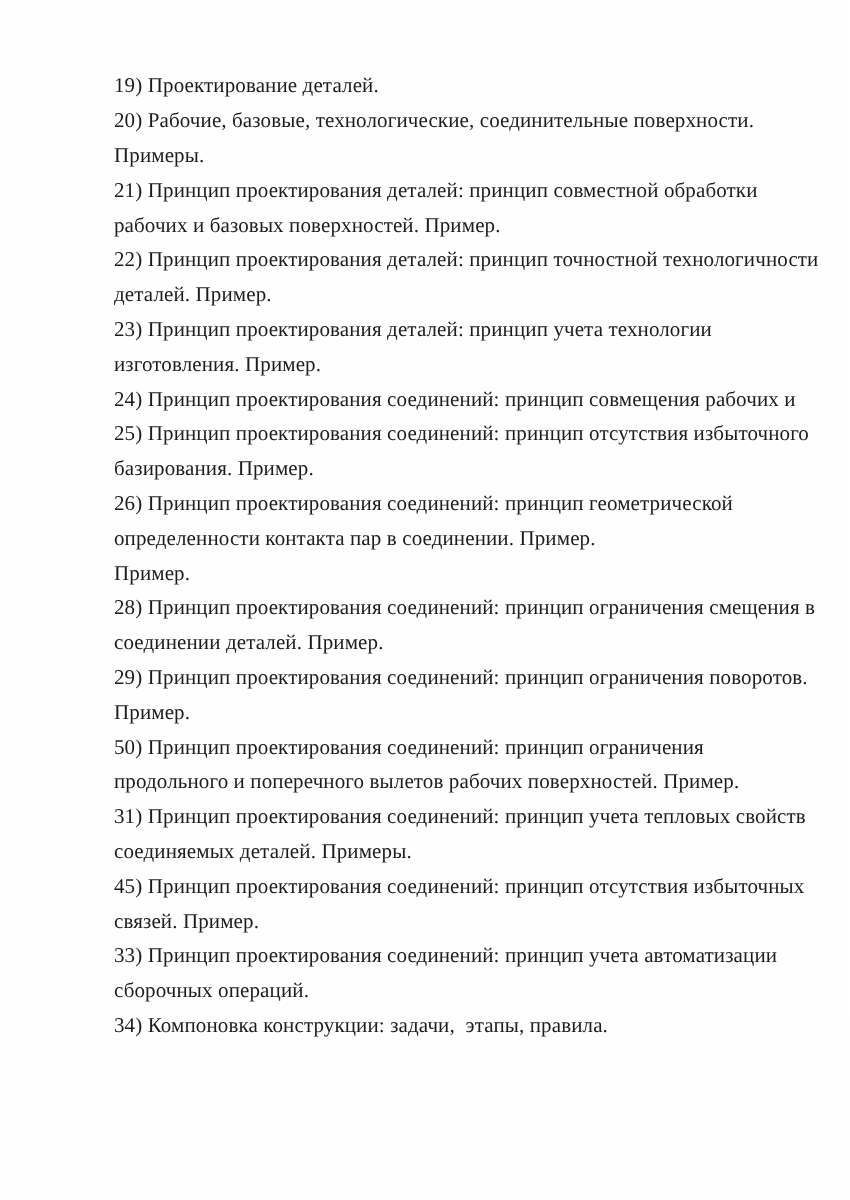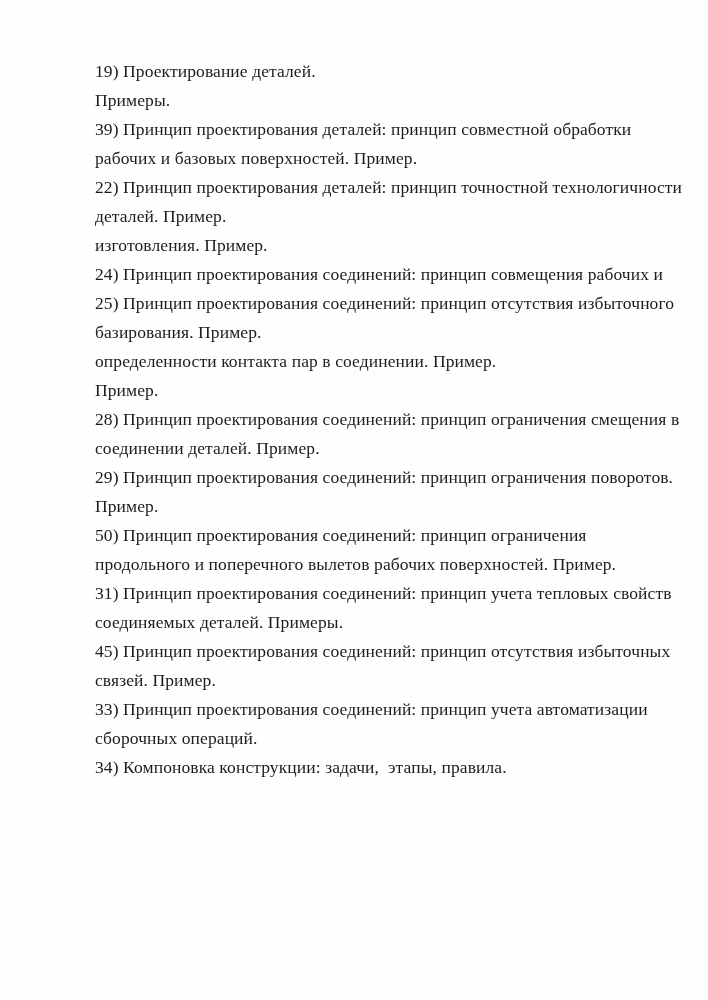--- a/index.html
+++ b/index.html
@@ -39,41 +39,44 @@
 </style>
 </head>
 <body>
 
 <div class="page">
   <div class="question-list">
       <div class="list-item">
         <div class="line">19) Проектирование деталей.</div>
       </div>
       <div class="list-item">
+        <div class="line">20) Рабочие, базовые, технологические, соединительные поверхности.</div>
         <div class="line">Примеры.</div>
       </div>
       <div class="list-item">
-        <div class="line">39) Принцип проектирования деталей: принцип совместной обработки</div>
+        <div class="line">21) Принцип проектирования деталей: принцип совместной обработки</div>
         <div class="line">рабочих и базовых поверхностей. Пример.</div>
       </div>
       <div class="list-item">
         <div class="line">22) Принцип проектирования деталей: принцип точностной технологичности</div>
         <div class="line">деталей. Пример.</div>
       </div>
       <div class="list-item">
+        <div class="line">23) Принцип проектирования деталей: принцип учета технологии</div>
         <div class="line">изготовления. Пример.</div>
       </div>
       <div class="list-item">
         <div class="line">24) Принцип проектирования соединений: принцип совмещения рабочих и</div>
       </div>
       <div class="list-item">
         <div class="line">25) Принцип проектирования соединений: принцип отсутствия избыточного</div>
         <div class="line">базирования. Пример.</div>
       </div>
       <div class="list-item">
+        <div class="line">26) Принцип проектирования соединений: принцип геометрической</div>
         <div class="line">определенности контакта пар в соединении. Пример.</div>
       </div>
       <div class="list-item">
         <div class="line">Пример.</div>
       </div>
       <div class="list-item">
         <div class="line">28) Принцип проектирования соединений: принцип ограничения смещения в</div>
         <div class="line">соединении деталей. Пример.</div>
       </div>
       <div class="list-item">

